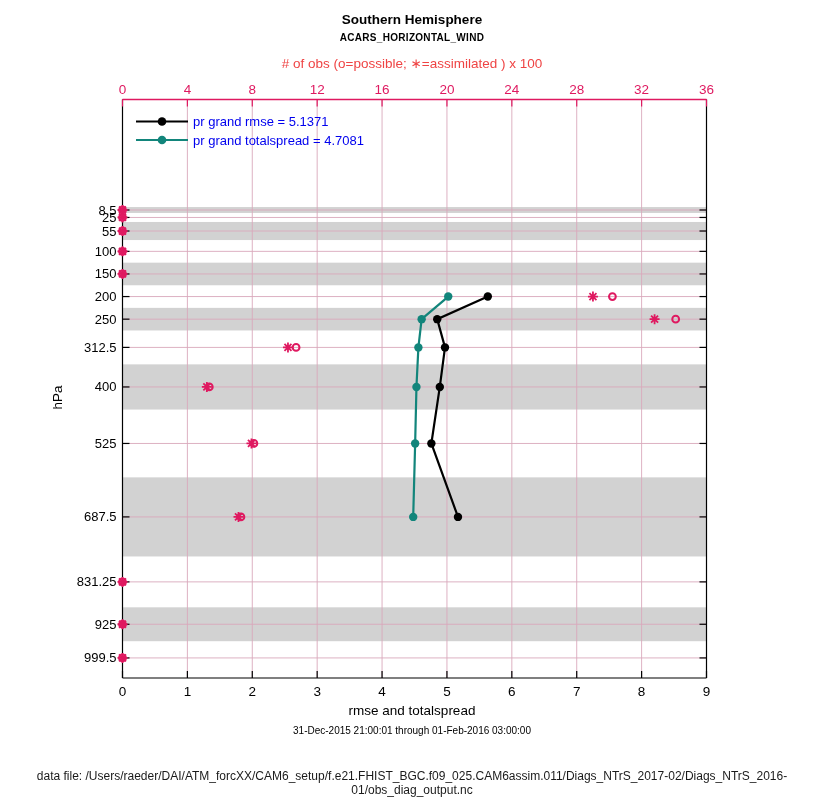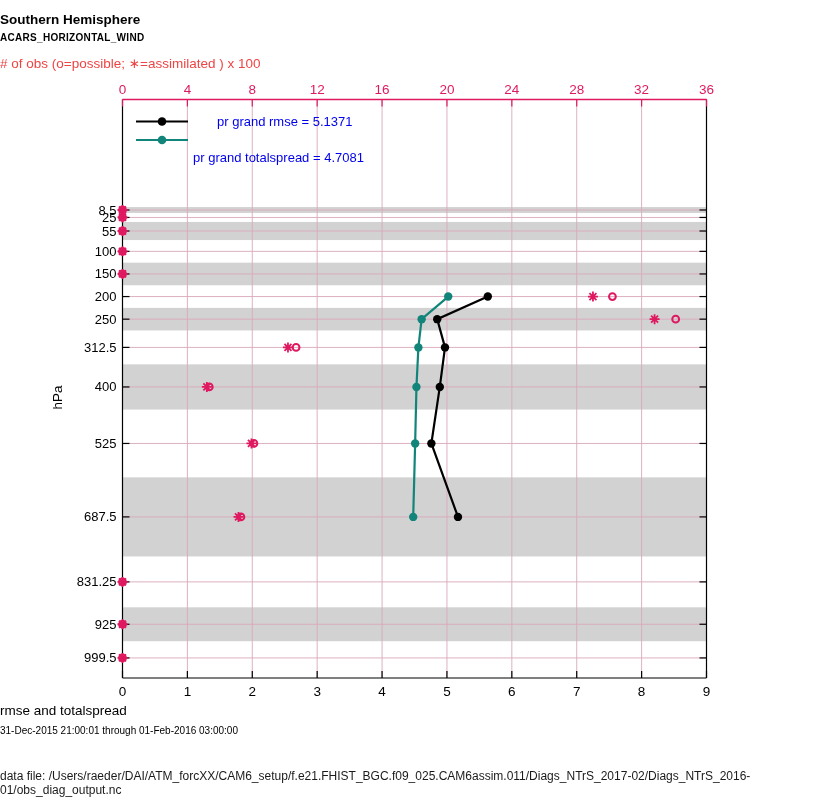--- a/index.html
+++ b/index.html
@@ -1,30 +1,30 @@
 <!DOCTYPE html>
 <html><head>
 <meta charset="utf-8">
 <style>
   html,body{margin:0;padding:0;background:#ffffff;}
   body{width:830px;height:800px;position:relative;overflow:hidden;
        font-family:"Liberation Sans","DejaVu Sans",sans-serif;}
   .abs{position:absolute;}
-  .ctr{left:0;width:824px;}
+  .ctr{left:0;width:824px;text-align:center;}
   #title1{top:12px;font-size:13.5px;font-weight:bold;color:#000;}
   #title2{top:32px;font-size:10px;font-weight:bold;color:#000;letter-spacing:.3px;}
   #obslabel{top:55px;font-size:13.5px;color:#ef4444;}
   #xlabel{top:703px;font-size:13.5px;color:#000;}
   #subtitle{top:725px;font-size:10px;color:#000;}
   #footer{top:769px;font-size:12px;color:#1a1a1a;}
   #ylabel{left:40px;top:390px;width:34px;font-size:13.5px;color:#000;
           transform:rotate(-90deg);transform-origin:center;text-align:center;}
   .legend-text{font-size:13px;color:#0000ee;white-space:nowrap;line-height:15px;}
-  #leg1{left:193px;top:114px;margin-left:24px;}
-  #leg2{left:193px;top:132.5px;margin-top:17px;}
+  #leg1{left:193px;top:114px;}
+  #leg2{left:193px;top:132.5px;}
   svg{position:absolute;left:0;top:0;}
 </style>
 </head>
 <body>
 
 <svg id="chart" width="830" height="800" viewBox="0 0 830 800">
     <g>
       <rect x="122.5" y="207.062" width="584" height="5.875999999999976" fill="#d2d2d2"></rect>
       <rect x="122.5" y="221.978" width="584" height="18.079999999999984" fill="#d2d2d2"></rect>
       <rect x="122.5" y="262.658" width="584" height="22.599999999999966" fill="#d2d2d2"></rect>

